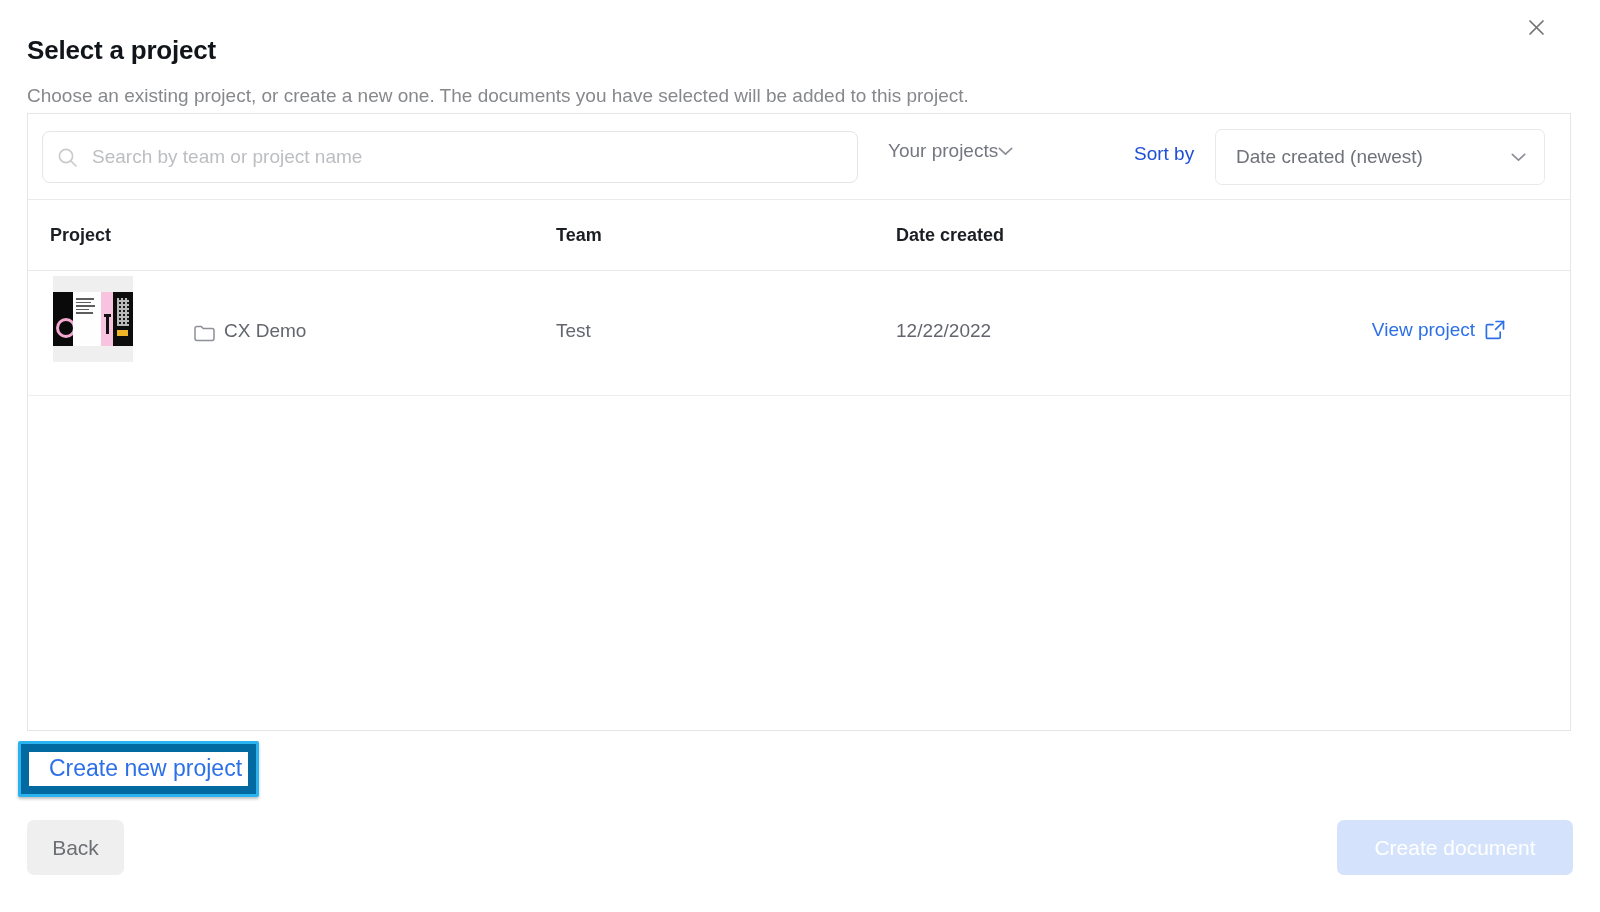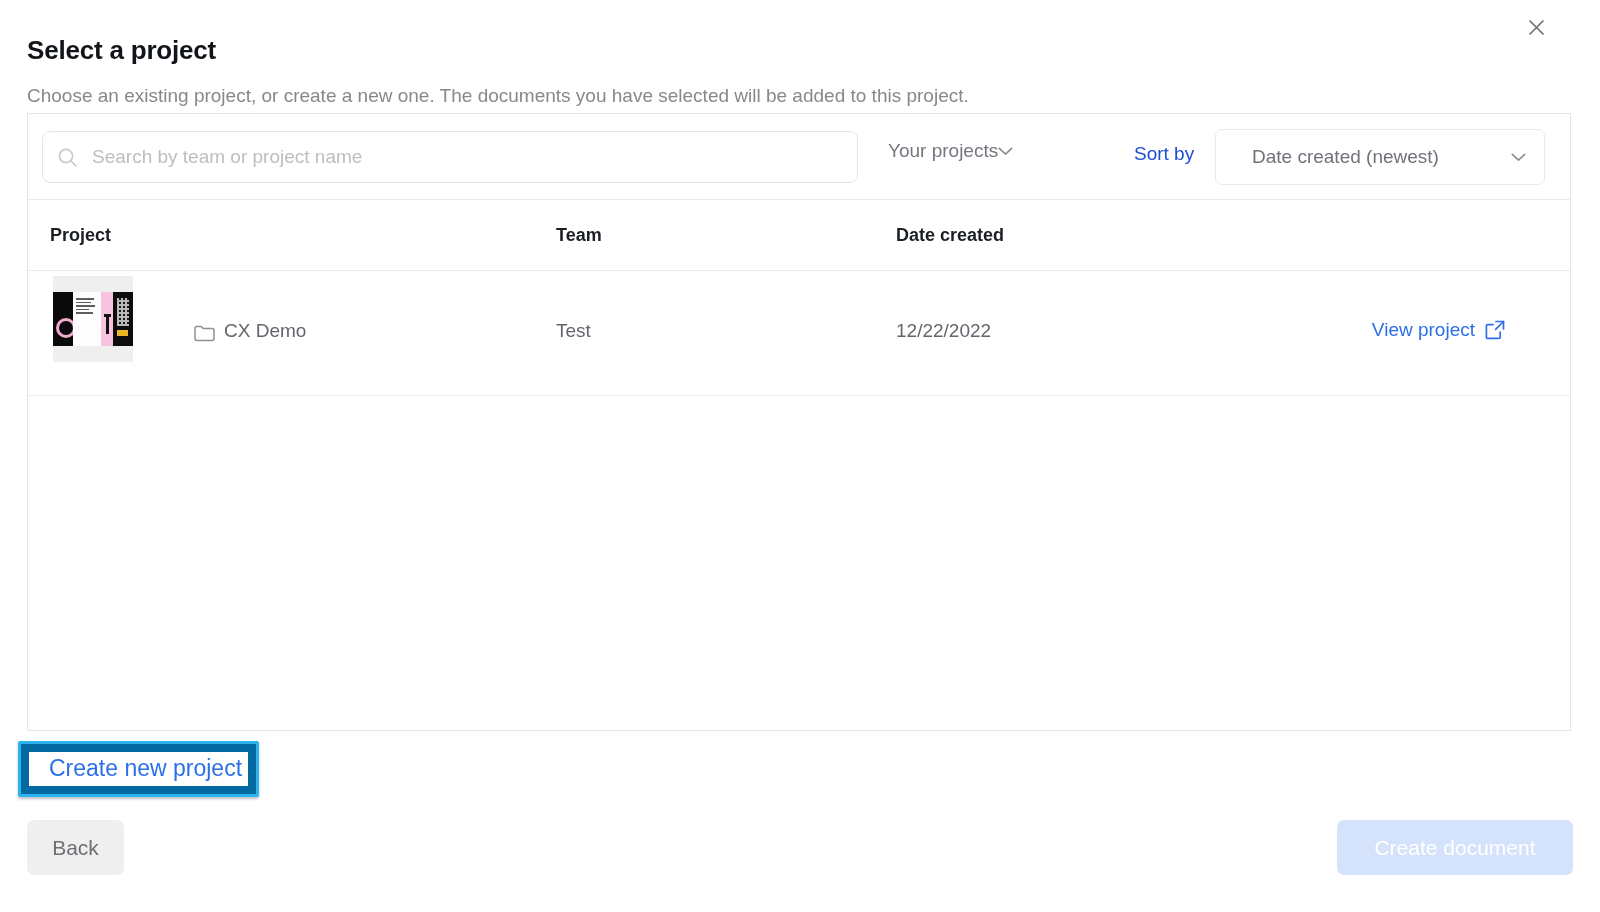--- a/index.html
+++ b/index.html
@@ -77,21 +77,21 @@
     font-size: 19px; color:#1d4ed8;
   }
   .sort-select {
     position: absolute; left: 1187px; top: 15px;
     width: 330px; height: 56px;
     border: 1px solid #e7e9eb; border-radius: 7px;
     background:#fff; display:flex; align-items:center;
     justify-content: space-between; padding: 0 18px 0 20px;
     cursor:pointer; font-family:"Liberation Sans", sans-serif;
   }
-  .sort-select span { font-size: 19px; color:#6f7279;margin-left:16px; }
+  .sort-select span { font-size: 19px; color:#6f7279; }
 
   
   .table-head {
     height: 71px; border-bottom: 1px solid #e8eaec;
     display:flex; align-items:center; position: relative;
   }
   .th { position:absolute; font-size: 18px; font-weight: 700; color:#1b1e22; }
   .th.c1 { left: 22px; }
   .th.c2 { left: 528px; }
   .th.c3 { left: 868px; }

